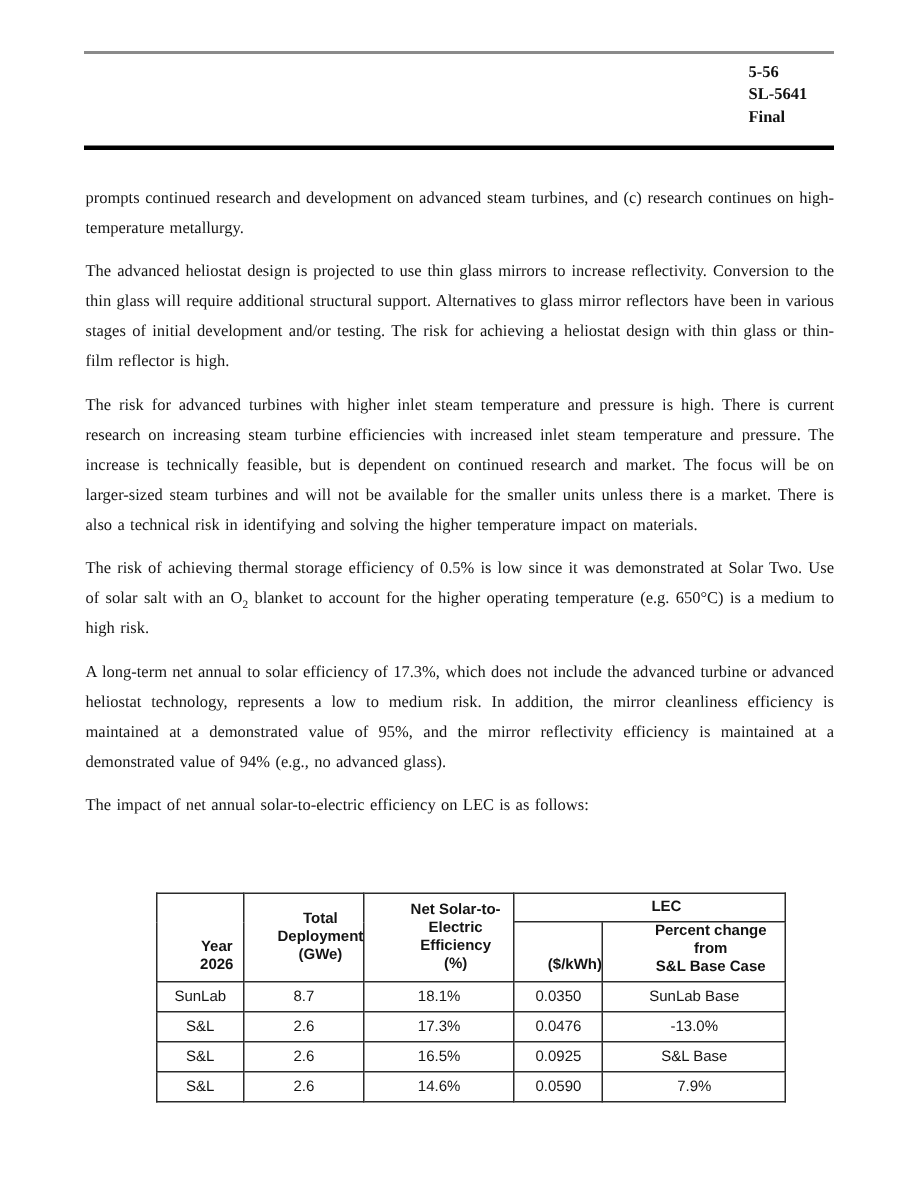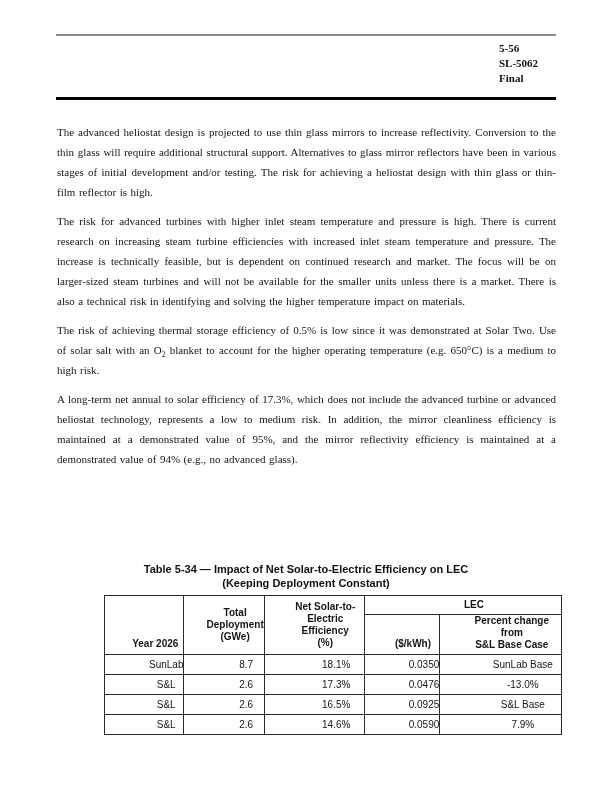--- a/index.html
+++ b/index.html
@@ -53,21 +53,21 @@
     font-size: 10px; color: #141414;
     table-layout: fixed;
   }
   .lec-table th, .lec-table td {
     border: 1px solid #2a2a2a;
     text-align: center;
     white-space: pre-line;
     overflow: hidden;
   }
   .lec-table th { font-weight: bold; line-height: 12px; padding-left: 22px; }
-  .lec-table td { height: 20px; vertical-align: middle; line-height: 12px; padding-left: 44px; }
+  .lec-table td { height: 20px; vertical-align: middle; line-height: 12px; }
 
   .lec-table th.h-year   { vertical-align: bottom; padding-bottom: 4px; }
   .lec-table th.h-deploy { vertical-align: middle; }
   .lec-table th.h-eff    { vertical-align: middle; }
   .lec-table th.h-lec    { height: 19px; vertical-align: middle; margin-top: 32px; }
   .lec-table th.h-unit   { height: 30px; vertical-align: bottom; padding-bottom: 4px; margin-left: 28px; }
   .lec-table th.h-change { vertical-align: bottom; padding-bottom: 3px; }
 
   .col-year  { width: 58px; }
   .col-dep   { width: 72px; }
@@ -77,35 +77,35 @@
 </style>
 </head>
 <body>
 
 <div class="page">
 
   <div class="rule-top"></div>
 
   <div class="doc-header">
     <div>5-56</div>
-    <div>SL-5062</div>
+    <div>SL-5641</div>
     <div>Final</div>
   </div>
 
   <div class="rule-separator"></div>
 
   <div class="body-text">
+    <p>prompts continued research and development on advanced steam turbines, and (c) research continues on high-temperature metallurgy.</p>
     <p>The advanced heliostat design is projected to use thin glass mirrors to increase reflectivity. Conversion to the thin glass will require additional structural support. Alternatives to glass mirror reflectors have been in various stages of initial development and/or testing. The risk for achieving a heliostat design with thin glass or thin-film reflector is high.</p>
     <p>The risk for advanced turbines with higher inlet steam temperature and pressure is high. There is current research on increasing steam turbine efficiencies with increased inlet steam temperature and pressure. The increase is technically feasible, but is dependent on continued research and market. The focus will be on larger-sized steam turbines and will not be available for the smaller units unless there is a market. There is also a technical risk in identifying and solving the higher temperature impact on materials.</p>
     <p><span>The risk of achieving thermal storage efficiency of 0.5% is low since it was demonstrated at Solar Two. Use of solar salt with an O</span><sub>2</sub><span> blanket to account for the higher operating temperature (e.g. 650°C) is a medium to high risk.</span></p>
     <p>A long-term net annual to solar efficiency of 17.3%, which does not include the advanced turbine or advanced heliostat technology, represents a low to medium risk. In addition, the mirror cleanliness efficiency is maintained at a demonstrated value of 95%, and the mirror reflectivity efficiency is maintained at a demonstrated value of 94% (e.g., no advanced glass).</p>
+    <p>The impact of net annual solar-to-electric efficiency on LEC is as follows:</p>
   </div>
 
-  <div class="table-title">Table 5-34 — Impact of Net Solar-to-Electric Efficiency on LEC
-(Keeping Deployment Constant)</div>
 
   <table class="lec-table">
     <colgroup>
       <col class="col-year">
         <col class="col-dep">
         <col class="col-eff">
         <col class="col-kwh">
         <col class="col-chg">
     </colgroup>
     <thead>

